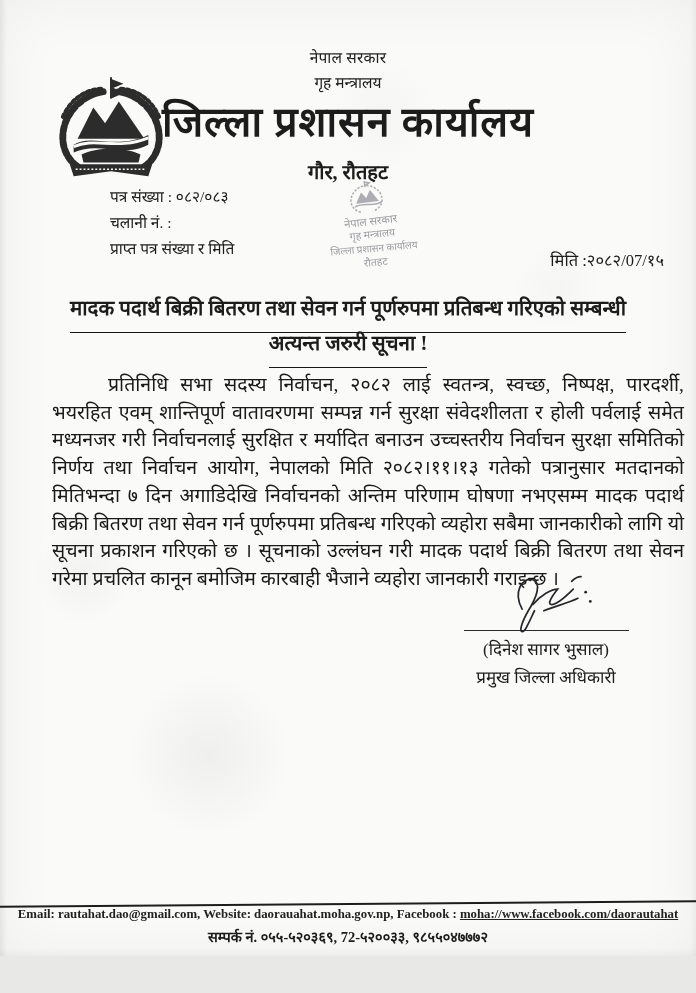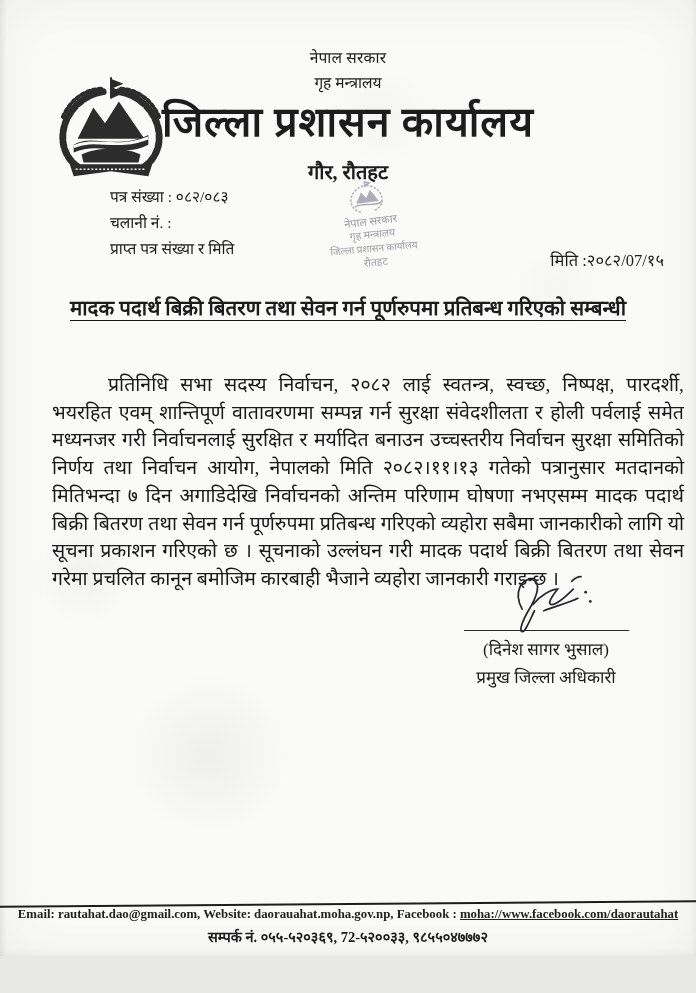--- a/index.html
+++ b/index.html
@@ -42,21 +42,21 @@
     color:#61616f;opacity:.62;
     text-align:center;line-height:14px;font-size:10.5px;
   }
   .stamp .s-emblem{width:46px;height:36px;margin:0 auto;display:block;opacity:.8;}
   .stamp .s1{font-size:11px;}
   .stamp .s2{transform:rotate(1deg);}
   .stamp .s3{font-size:10px;transform:rotate(2deg);}
   .stamp .s4{transform:rotate(1deg);}
 
   .subject{top:291px;font-size:20.5px;font-weight:bold;line-height:35px;}
-  .subject span{border-bottom:1.6px solid #161616;padding-bottom:1px;}
+  .subject span{border-bottom:1.6px solid #161616;padding-bottom:13px;}
 
   .body-text{
     left:52px;width:632px;top:371px;
     font-size:19.5px;line-height:27.7px;
     text-align:justify;text-indent:56px;
     color:#191919;
   }
 
   .sig-block{left:436px;top:572px;width:220px;text-align:center;}
   .sig-scribble{display:block;margin:0 auto -4px 54px;width:120px;height:62px;}
@@ -127,20 +127,21 @@
     <div class="s1">नेपाल सरकार</div>
     <div class="s2">गृह मन्त्रालय</div>
     <div class="s3">जिल्ला प्रशासन कार्यालय</div>
     <div class="s4">रौतहट</div>
   </div>
 
   <div class="abs date-line">मिति :२०८२/07/१५</div>
 
   <div class="abs ctr subject">
     <div><span>मादक पदार्थ बिक्री बितरण तथा सेवन गर्न पूर्णरुपमा प्रतिबन्ध गरिएको सम्बन्धी</span></div>
+    <div><span>अत्यन्त जरुरी सूचना !</span></div>
   </div>
 
   <div class="abs body-text">प्रतिनिधि सभा सदस्य निर्वाचन, २०८२ लाई स्वतन्त्र, स्वच्छ, निष्पक्ष, पारदर्शी, भयरहित एवम् शान्तिपूर्ण वातावरणमा सम्पन्न गर्न सुरक्षा संवेदशीलता र होली पर्वलाई समेत मध्यनजर गरी निर्वाचनलाई सुरक्षित र मर्यादित बनाउन उच्चस्तरीय निर्वाचन सुरक्षा समितिको निर्णय तथा निर्वाचन आयोग, नेपालको मिति २०८२।११।१३ गतेको पत्रानुसार मतदानको मितिभन्दा ७ दिन अगाडिदेखि निर्वाचनको अन्तिम परिणाम घोषणा नभएसम्म मादक पदार्थ बिक्री बितरण तथा सेवन गर्न पूर्णरुपमा प्रतिबन्ध गरिएको व्यहोरा सबैमा जानकारीको लागि यो सूचना प्रकाशन गरिएको छ । सूचनाको उल्लंघन गरी मादक पदार्थ बिक्री बितरण तथा सेवन गरेमा प्रचलित कानून बमोजिम कारबाही भैजाने व्यहोरा जानकारी गराइन्छ ।</div>
 
   <div class="abs sig-block">
     <svg class="sig-scribble" viewBox="0 0 140 80" aria-hidden="true">
       <g stroke="#26262b" stroke-width="2.2" fill="none" stroke-linecap="round">
         <path d="M34 48 C22 26 34 6 48 10 C60 14 52 34 42 50 C34 64 30 76 34 77 C38 78 44 62 50 50"></path>
         <path d="M48 42 C58 30 72 22 80 22 C72 32 66 42 72 42 C80 42 92 30 100 22"></path>
         <path d="M62 50 C76 44 94 40 106 34"></path>

